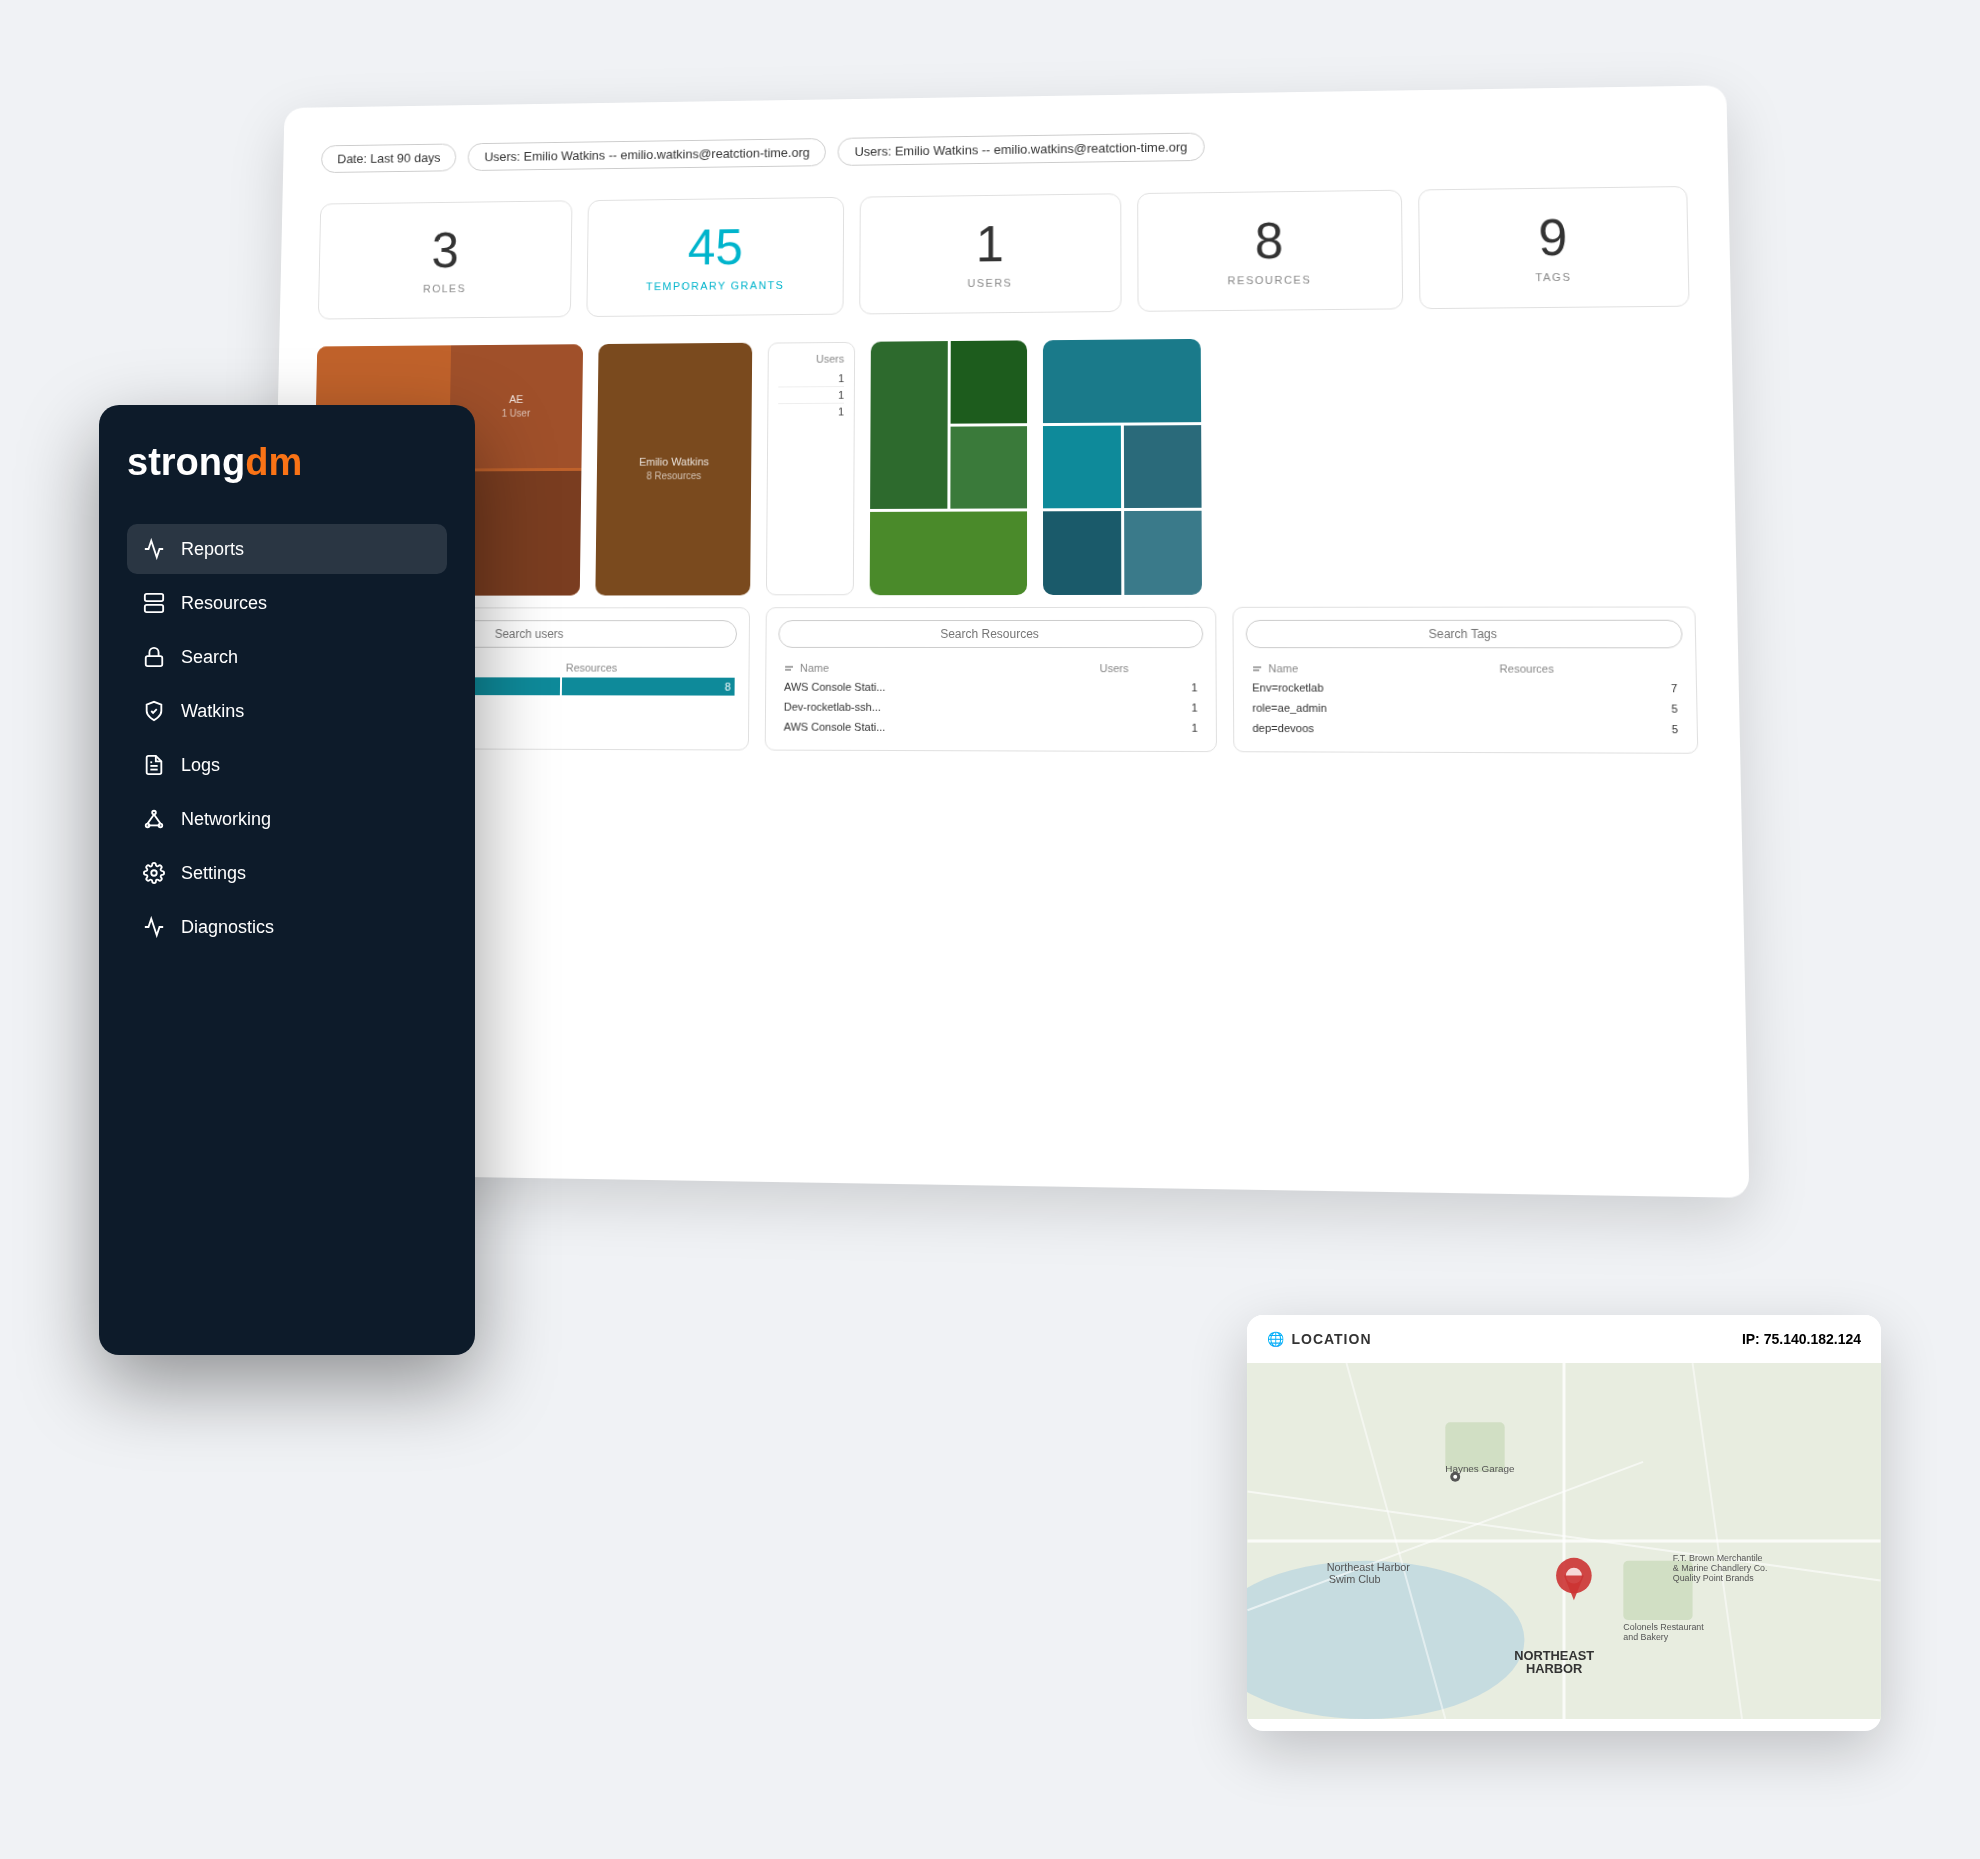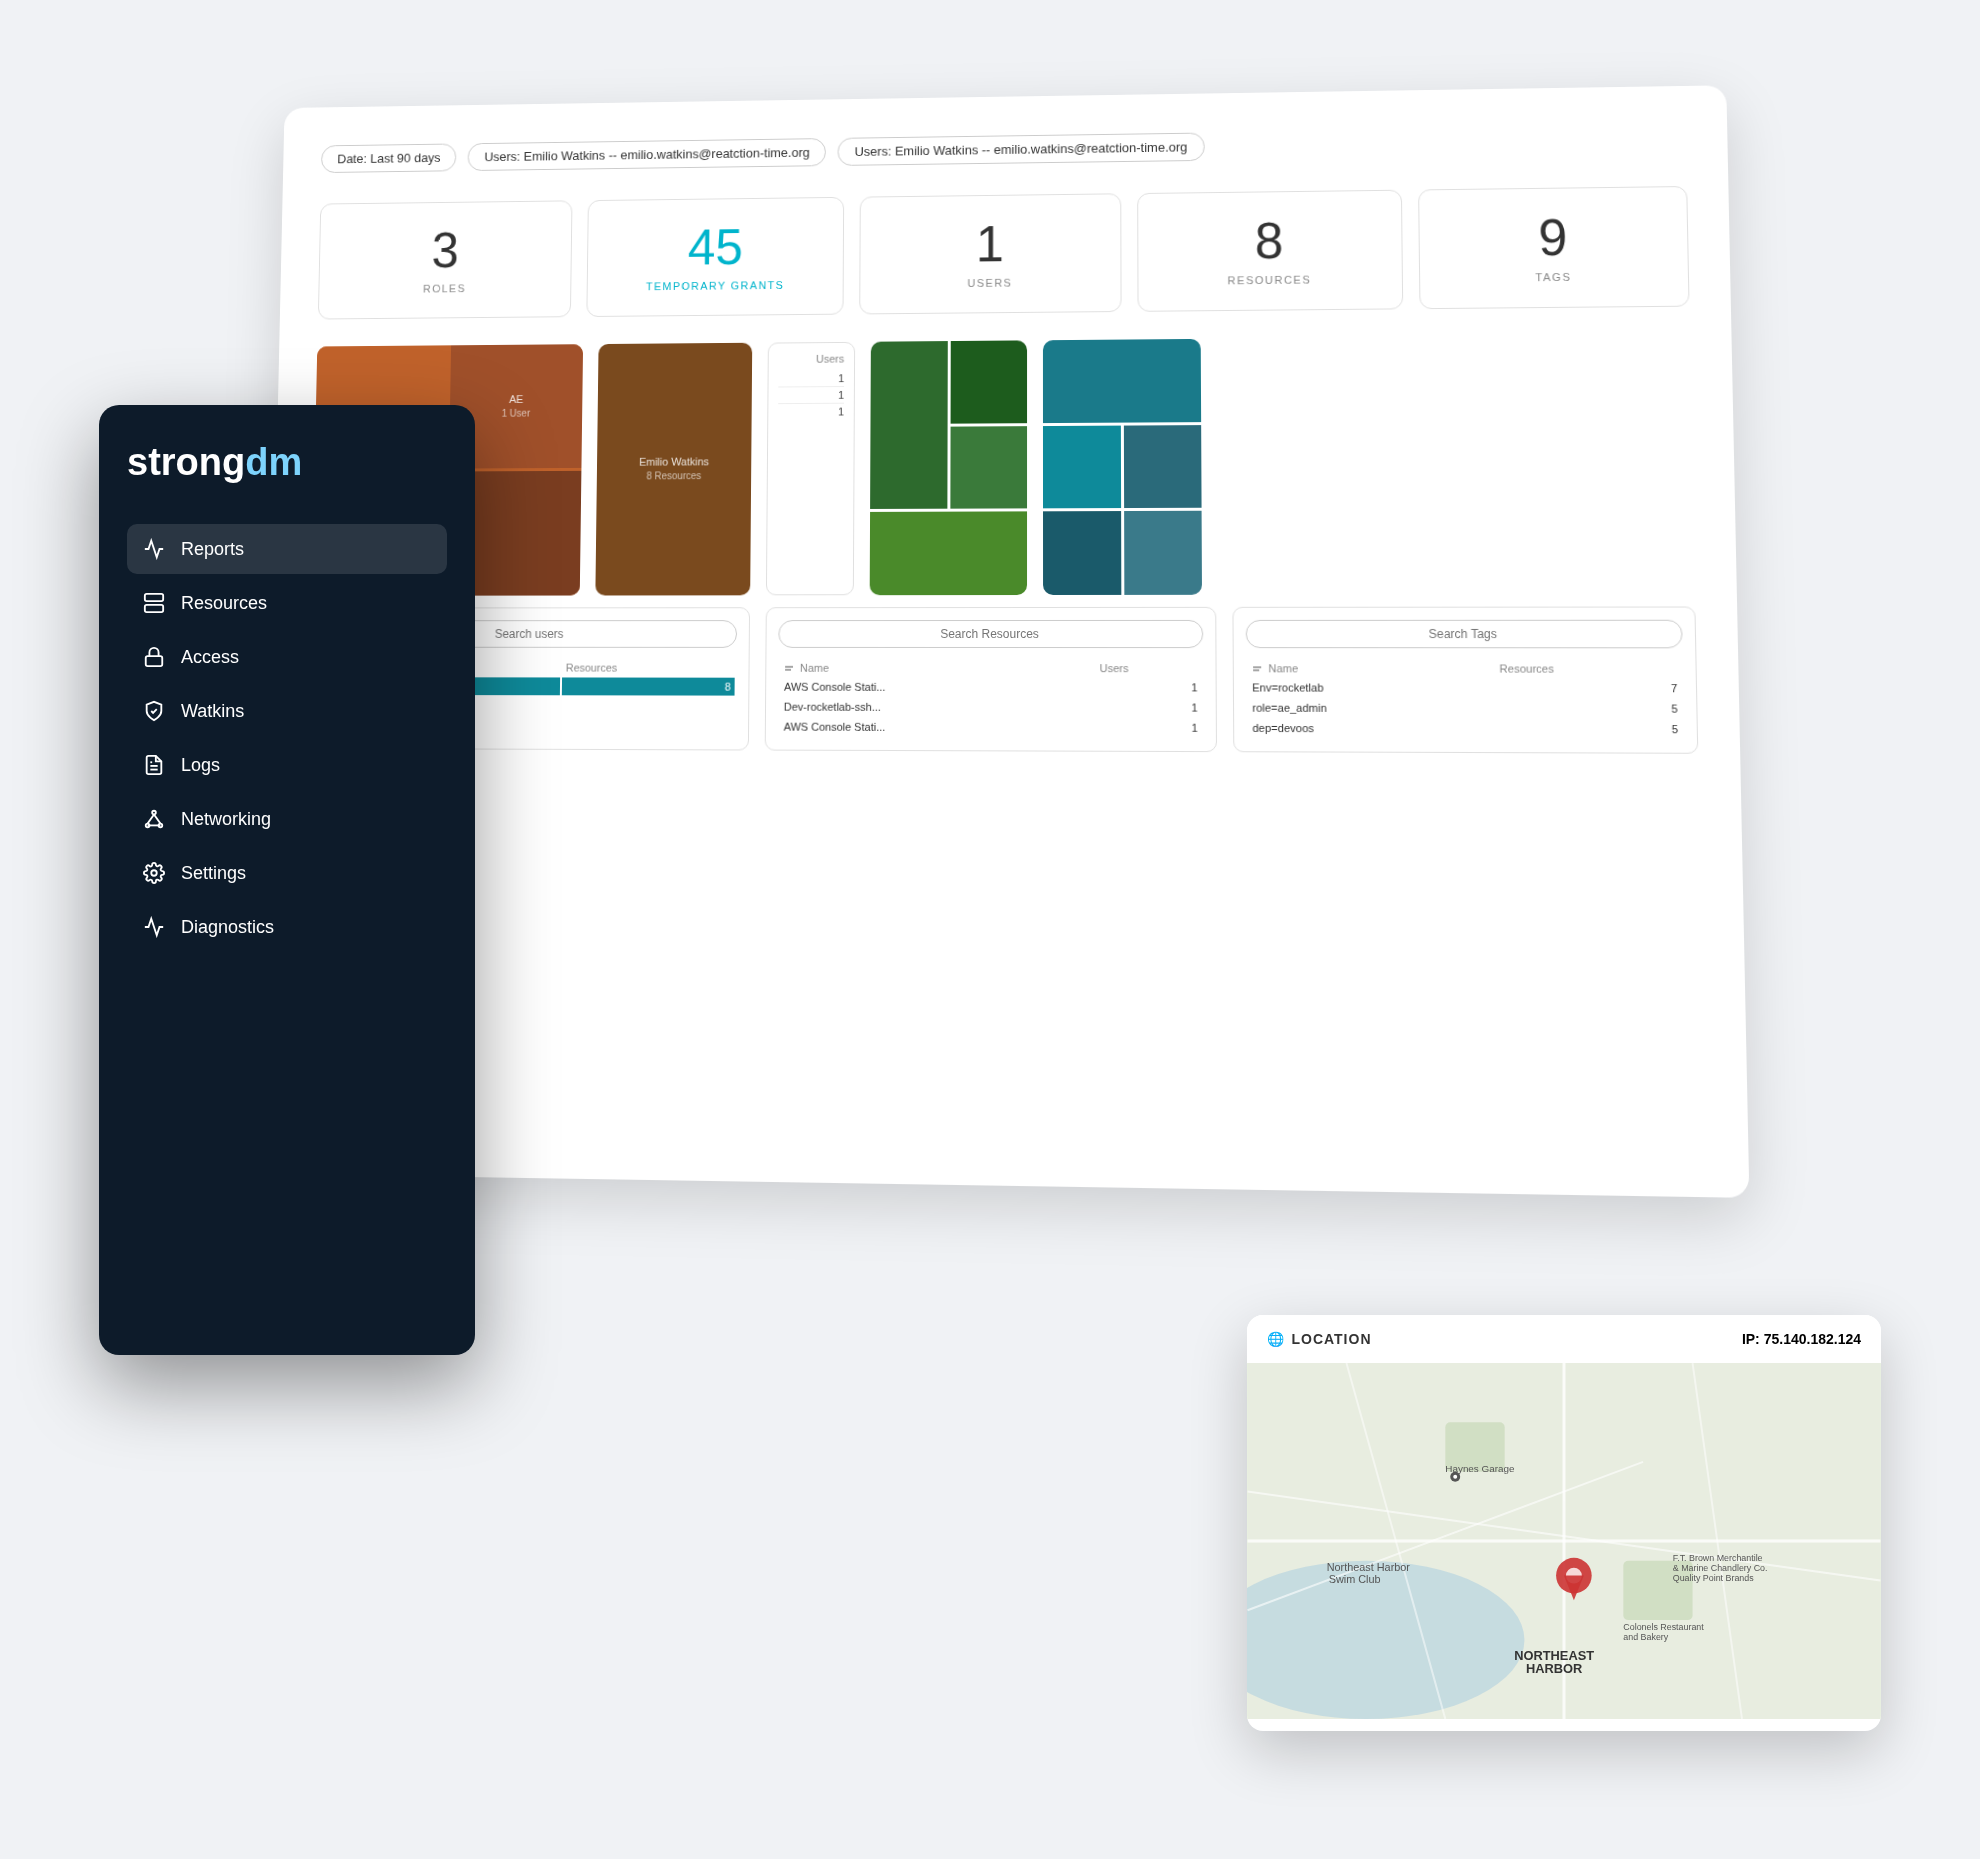--- a/index.html
+++ b/index.html
@@ -249,21 +249,21 @@
       margin-bottom: 40px;
     }
 
     .logo-text {
       font-size: 38px;
       font-weight: 700;
       color: #fff;
     }
 
     .logo-dm {
-      color: #7dd3fc;
+      color: #f97316;
     }
 
     .nav-item {
       display: flex;
       align-items: center;
       gap: 16px;
       padding: 14px 16px;
       border-radius: 10px;
       cursor: pointer;
       margin-bottom: 4px;
@@ -543,21 +543,21 @@
         <line x1="6" y1="18" x2="6.01" y2="18"></line>
       </svg>
       <span class="nav-label">Resources</span>
     </div>
 
     <div class="nav-item">
       <svg class="nav-icon" viewBox="0 0 24 24" fill="none" stroke="currentColor" stroke-width="2">
         <rect x="3" y="11" width="18" height="11" rx="2" ry="2"></rect>
         <path d="M7 11V7a5 5 0 0 1 10 0v4"></path>
       </svg>
-      <span class="nav-label">Access</span>
+      <span class="nav-label">Search</span>
     </div>
 
     <div class="nav-item">
       <svg class="nav-icon" viewBox="0 0 24 24" fill="none" stroke="currentColor" stroke-width="2">
         <path d="M12 22s8-4 8-10V5l-8-3-8 3v7c0 6 8 10 8 10z"></path>
         <polyline points="9 12 11 14 15 10"></polyline>
       </svg>
       <span class="nav-label">Watkins</span>
     </div>
 

